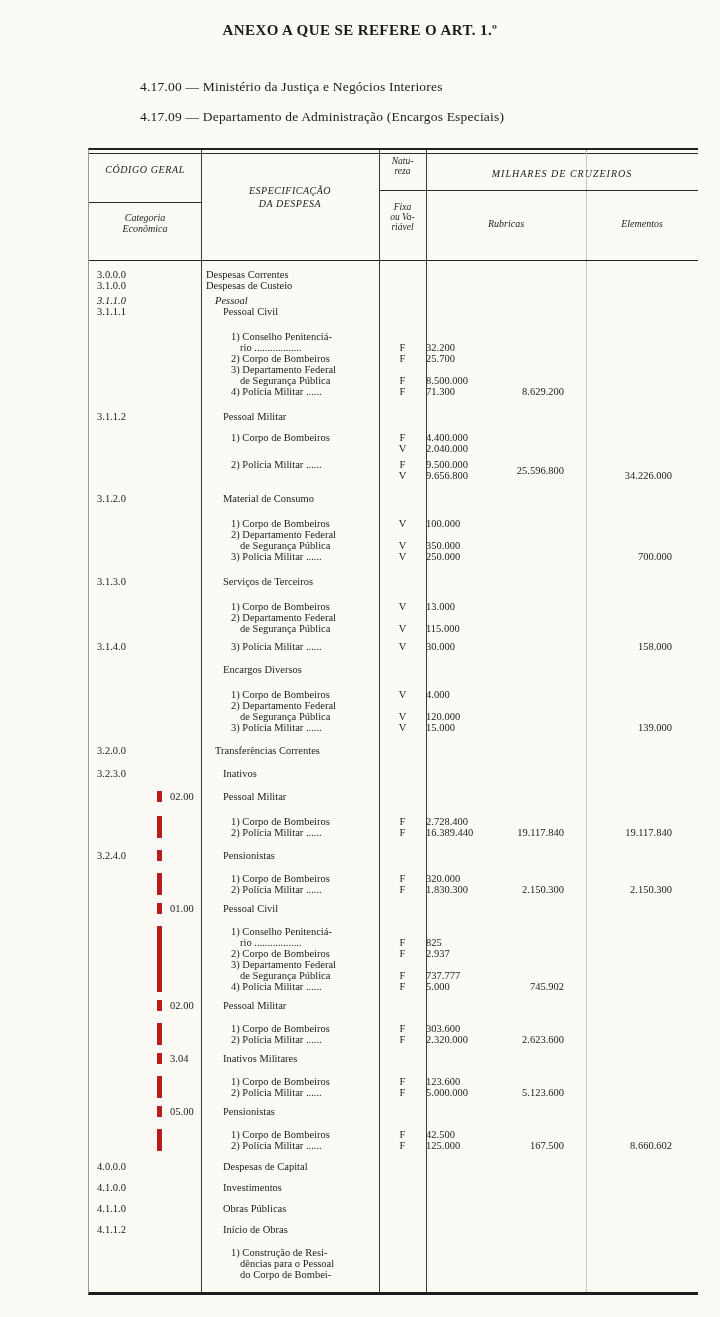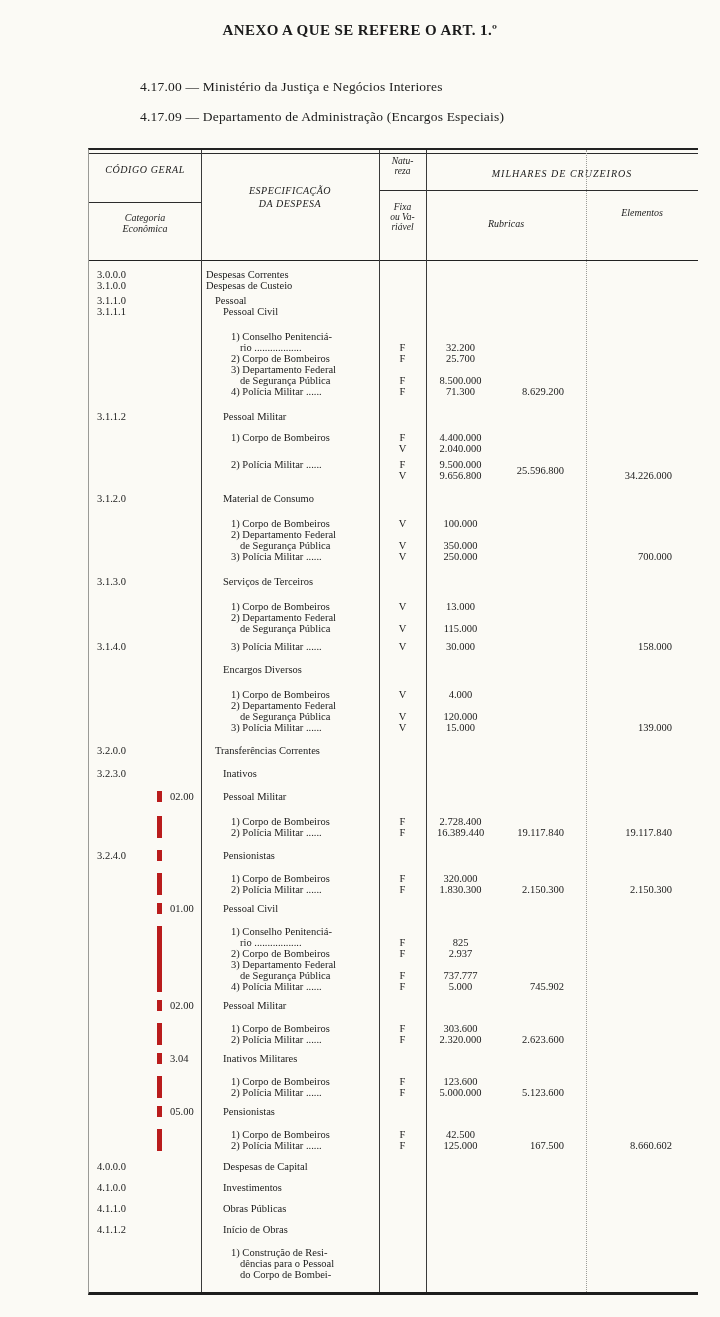--- a/index.html
+++ b/index.html
@@ -41,35 +41,35 @@
   .h.cg{left:0;width:112px;top:14px;font-size:10px;letter-spacing:.6px;}
   .hl.cgline{left:0;width:112px;top:52px;}
   .h.cat{left:0;width:112px;top:62px;font-size:10px;line-height:11px;}
   .h.esp{left:112px;width:178px;top:34px;font-size:10px;line-height:13px;letter-spacing:.5px;}
   .h.natz{left:290px;width:47px;top:6px;font-size:9.5px;line-height:10px;}
   .hl.natline{left:290px;width:47px;top:40px;}
   .h.fixa{left:290px;width:47px;top:52px;font-size:9.5px;line-height:10px;}
   .h.mil{left:337px;width:272px;top:18px;font-size:10px;letter-spacing:1px;}
   .hl.milline{left:337px;width:272px;top:40px;}
   .h.rubh{left:337px;width:160px;top:68px;font-size:10px;}
-  .h.eleh{left:497px;width:112px;top:57px;font-size:10px;}
+  .h.eleh{left:497px;width:112px;top:68px;font-size:10px;}
   
   .tbody{position:relative;padding-top:2px;}
   .row{display:flex;align-items:flex-start;font-size:10.5px;line-height:11px;}
   .row.dmulti{align-items:flex-end;}
   .c{box-sizing:border-box;white-space:pre-line;flex-shrink:0;}
   .c.code{width:68px;padding-left:8px;}
   .c.sub{width:44px;padding-left:8px;}
   .c.desc{width:178px;text-indent:-9px;}
   .ind0 .c.desc{padding-left:14px;}
   .ind1 .c.desc{padding-left:23px;}
   .ind2 .c.desc{padding-left:31px;}
   .ind3 .c.desc{padding-left:39px;}
   .c.nat{width:47px;text-align:center;}
-  .c.val{width:75px;text-align:center;padding-right:6px;}
+  .c.val{width:75px;text-align:left;padding-right:6px;}
   .c.rub{width:85px;text-align:right;padding-right:22px;}
   .c.ele{width:112px;text-align:right;padding-right:26px;}
   .row.vmulti .c.rub{align-self:center;}
   .row.vmulti .c.ele{align-self:flex-end;}
   .row.subline .c.sub{border-left:5px solid #b91c1c;align-self:stretch;}
 </style>
 </head>
 <body>
 
 <div class="page">
@@ -119,21 +119,21 @@
         </div>
         <div class="row ind0">
           <div class="c code">3.1.0.0</div>
           <div class="c sub"></div>
           <div class="c desc">Despesas de Custeio</div>
           <div class="c nat"></div>
           <div class="c val"></div>
           <div class="c rub"></div>
           <div class="c ele"></div>
         </div>
-        <div class="row ind1" style="padding-top: 4px;">
+        <div class="row ind1" style="padding-top: 4px; font-style: italic;">
           <div class="c code">3.1.1.0</div>
           <div class="c sub"></div>
           <div class="c desc">Pessoal</div>
           <div class="c nat"></div>
           <div class="c val"></div>
           <div class="c rub"></div>
           <div class="c ele"></div>
         </div>
         <div class="row ind2">
           <div class="c code">3.1.1.1</div>

